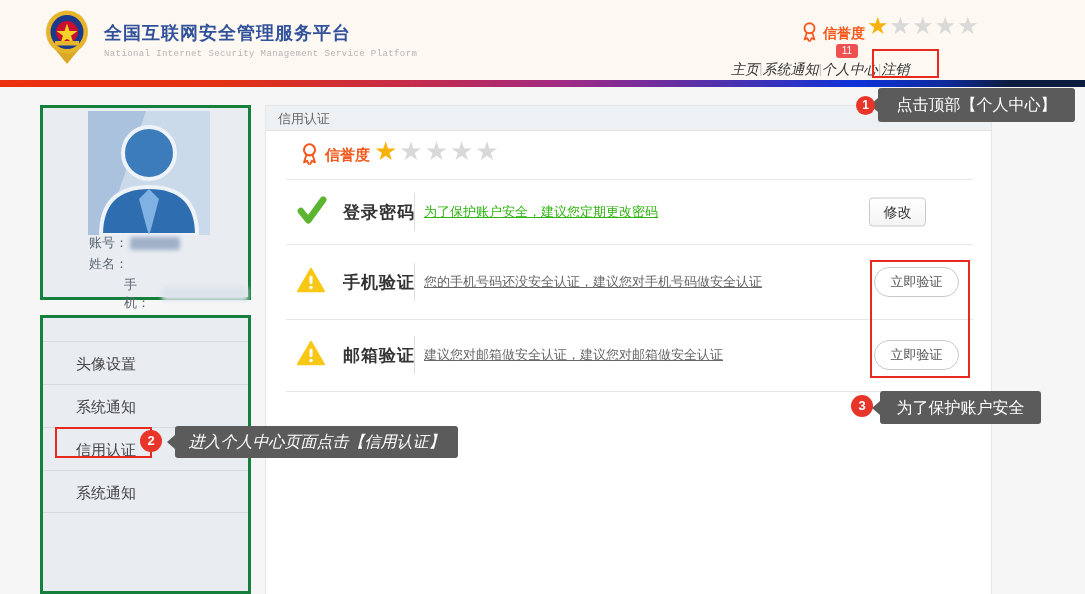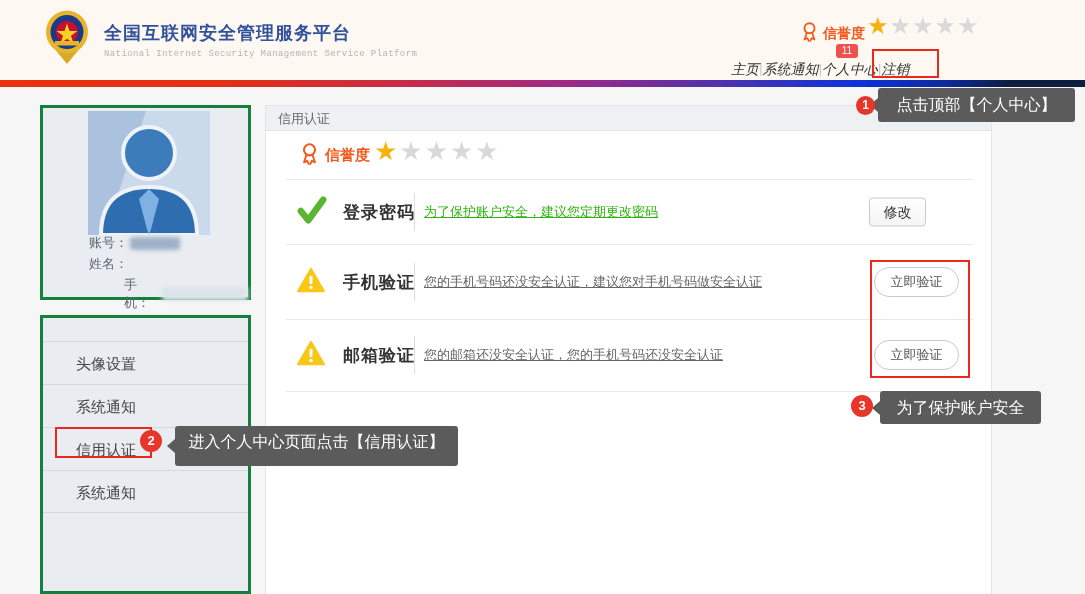--- a/index.html
+++ b/index.html
@@ -85,21 +85,21 @@
   .step-dot { position:absolute; background:#e8352a; color:#fff; border-radius:50%;
     text-align:center; font-weight:bold; z-index:5; }
   .dot-1 { left:856px; top:96px; width:19px; height:19px; font-size:12px; line-height:19px; }
   .dot-2 { left:140px; top:430px; width:22px; height:22px; font-size:13px; line-height:22px; }
   .dot-3 { left:851px; top:395px; width:22px; height:22px; font-size:13px; line-height:22px; }
   .tooltip { position:absolute; background:#5b5b5b; color:#fff; font-size:16px;
     text-align:center; border-radius:3px; z-index:4; }
   .tooltip::before { content:""; position:absolute; left:-8px; top:50%; transform:translateY(-50%);
     border-top:7px solid transparent; border-bottom:7px solid transparent; border-right:8px solid #5b5b5b; }
   .tip-1 { left:878px; top:88px; width:197px; height:34px; line-height:34px; }
-  .tip-2 { left:175px; top:426px; width:283px; height:40px; line-height:32px; }
+  .tip-2 { left:175px; top:426px; width:283px; height:32px; line-height:32px;font-style:italic; }
   .tip-3 { left:880px; top:391px; width:161px; height:33px; line-height:33px; }
 </style>
 </head>
 <body>
 
 <div class="page">
 
   <header class="topbar">
     <div class="brand">
       <span>
@@ -227,21 +227,21 @@
     <div class="mrow mrow-3">
       <span class="sicon">
         <svg width="28" height="26" viewBox="0 0 30 27">
           <path d="M15 1.5 L29 25.5 L1 25.5 Z" fill="#f9c716" stroke="#f9c716" stroke-linejoin="round" stroke-width="2"></path>
           <rect x="13.4" y="9" width="3.2" height="9" rx="1.5" fill="#fff"></rect>
           <circle cx="15" cy="21.6" r="1.9" fill="#fff"></circle>
         </svg>
       </span>
       <span class="mlabel">邮箱验证</span>
       <span class="vline"></span>
-      <span class="mdesc">您的邮箱还没安全认证，您的手机号码还没安全认证</span>
+      <span class="mdesc">建议您对邮箱做安全认证，建议您对邮箱做安全认证</span>
       <button class="btn btn-pill">立即验证</button>
     </div>
     <div class="hdiv hdiv-4"></div>
   </main>
   <div class="redbox redbox-3"></div>
 
   <div class="step-dot dot-1">1</div>
   <div class="tooltip tip-1">点击顶部【个人中心】</div>
 
   <div class="step-dot dot-2">2</div>

